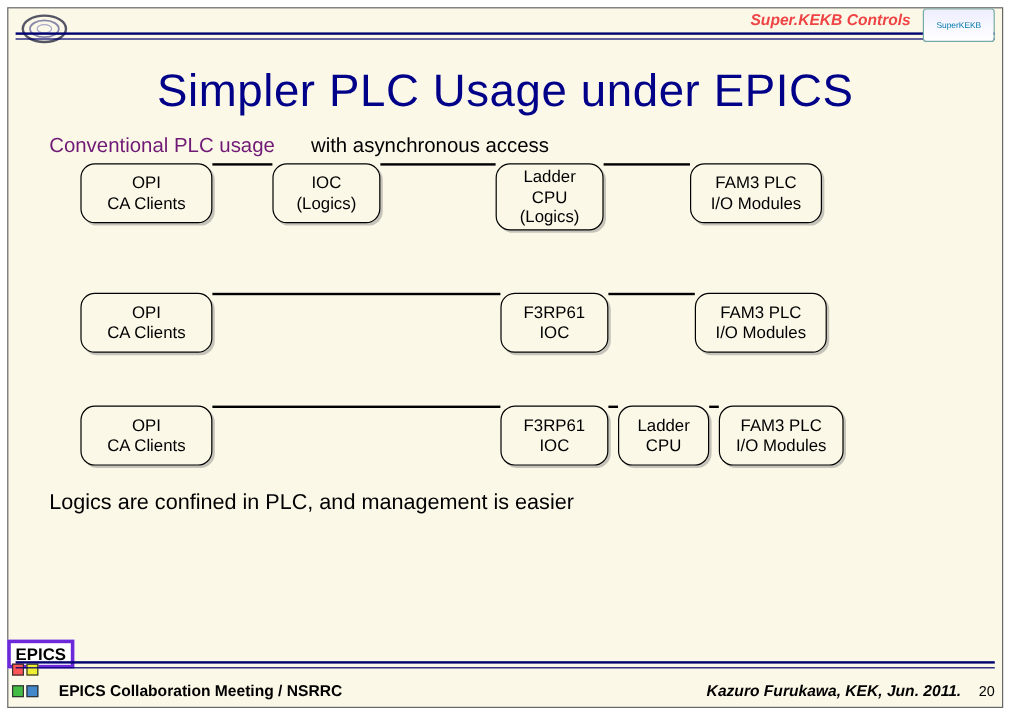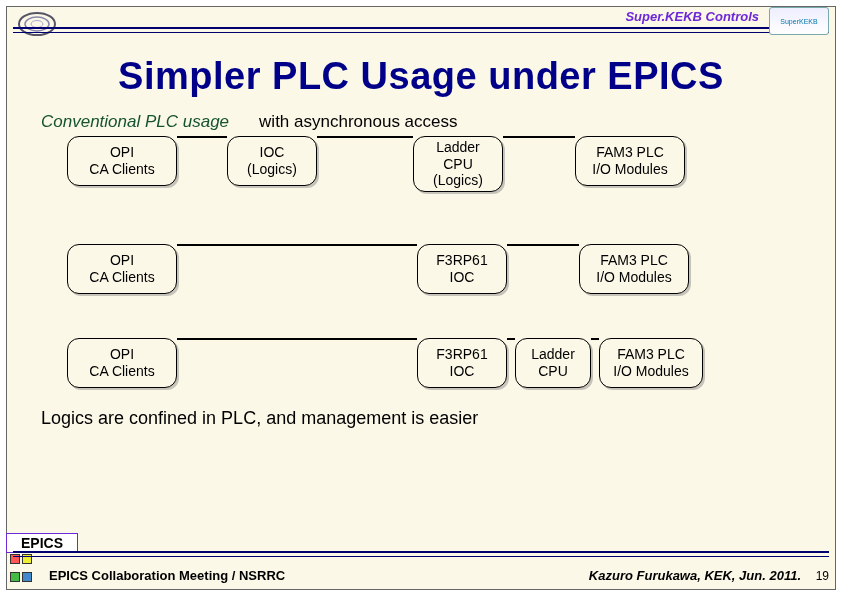--- a/index.html
+++ b/index.html
@@ -24,21 +24,21 @@
     position: relative;
     height: 30px;
   }
   .header-label {
     position: absolute;
     right: 76px;
     top: 2px;
     font-size: 13px;
     font-style: italic;
     font-weight: bold;
-    color: #6d28d9;
+    color: #ef4444;
   }
   .header-logo-right {
     position: absolute;
     right: 6px;
     top: 0;
     width: 60px;
     height: 28px;
     border: 1px solid #7aa;
     background: linear-gradient(#eef, #fff);
     border-radius: 3px;
@@ -58,34 +58,33 @@
     left: 6px;
     right: 6px;
     top: 20px;
     height: 0;
     border-top: 2px solid #000070;
   }
   .rule.thin { border-top-width: 1px; top: 25px; }
   .title {
     text-align: center;
     font-size: 38px;
-    font-weight: 700;
+    font-weight: 400;
     color: #000088;
     margin-top: 18px;
     font-family: Arial Black, Arial, sans-serif;
     letter-spacing: 0.5px;
   }
   .content {
     padding: 14px 34px 0 34px;
   }
   .label-text {
     font-size: 17px;
-    color: #14532d;
+    color: #701a75;
     margin-bottom: 4px;
-    font-style: italic;
   }
   .label-sub {
     font-size: 17px;
     color: #000;
   }
   .row {
     display: flex;
     align-items: flex-start;
     margin-bottom: 20px;
     position: relative;
@@ -131,22 +130,22 @@
     border-top: 2px solid #000070;
   }
   .footer-rule.thin { top: 5px; border-top-width: 1px; }
   .footer-left-badge {
     position: absolute;
     left: -1px;
     top: -18px;
     font-size: 14px;
     font-weight: bold;
     background: #fff;
-    padding: 1px 14px;
-    border: 1px solid #6d28d9;
+    padding: 1px 4px;
+    border: 3px solid #6d28d9;
   }
   .footer-squares {
     position: absolute;
     left: 2px;
     top: 0px;
   }
   .footer-squares span {
     display:inline-block;width:10px;height:10px;margin:1px;
     border:1px solid #333;
   }
@@ -255,16 +254,16 @@
   <div class="footer">
     <div class="footer-left-badge">EPICS</div>
     <div class="footer-squares">
       <span style="background:#f55"></span><span style="background:#ee3"></span><br>
       <span style="background:#4b4"></span><span style="background:#48c"></span>
     </div>
     <div class="footer-rule"></div>
     <div class="footer-rule thin"></div>
     <div class="footer-meeting">EPICS Collaboration Meeting / NSRRC</div>
     <div class="footer-author">Kazuro Furukawa, KEK, Jun. 2011.</div>
-    <div class="footer-page">19</div>
+    <div class="footer-page">20</div>
   </div>
 
 </div>
 
 </body></html>

